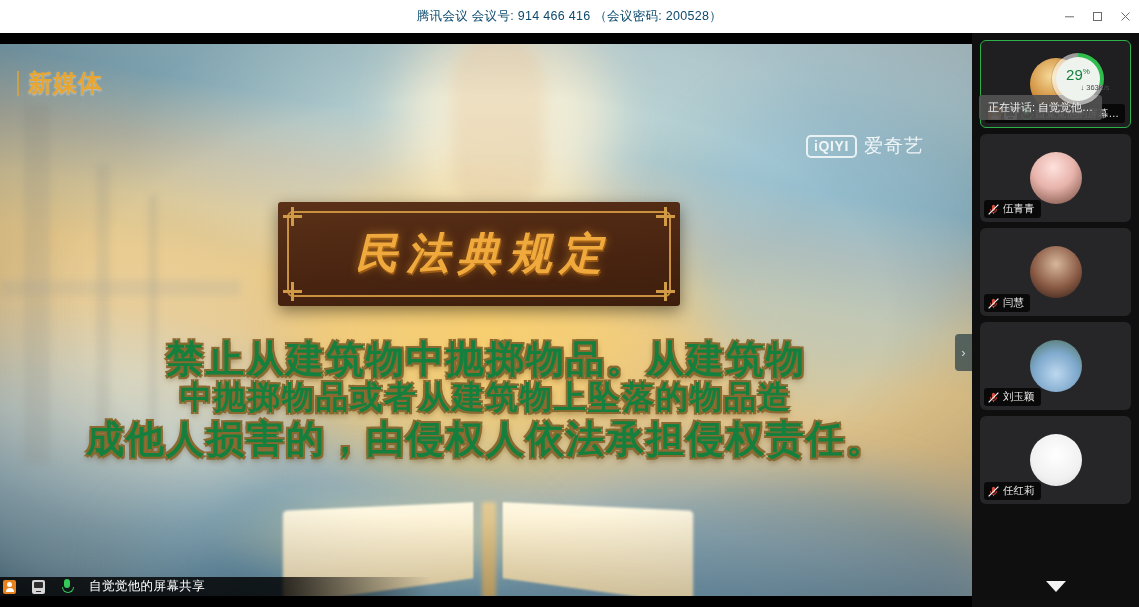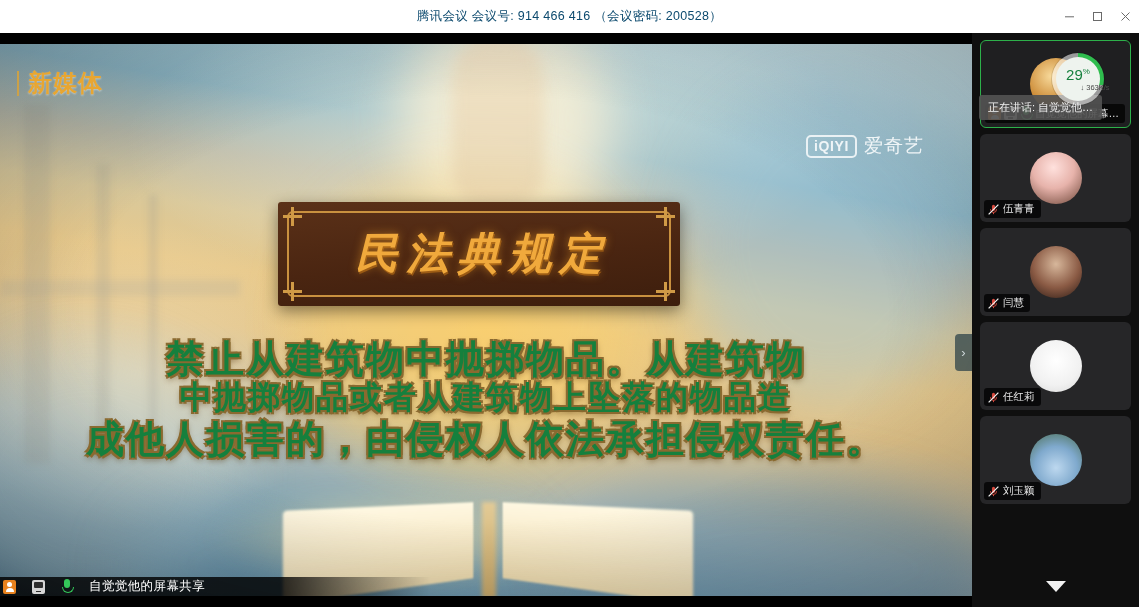--- a/index.html
+++ b/index.html
@@ -404,44 +404,44 @@
             <path d="M8 2.3a1.9 1.9 0 0 1 1.9 1.9v3.6A1.9 1.9 0 0 1 8 9.7a1.9 1.9 0 0 1-1.9-1.9V4.2A1.9 1.9 0 0 1 8 2.3z" fill="#d94a3e"></path>
             <path d="M4.3 7.4v.5a3.7 3.7 0 0 0 7.4 0v-.5" stroke="#d94a3e" stroke-width="1.2" fill="none"></path>
             <path d="M8 11.6v2.1" stroke="#d94a3e" stroke-width="1.2"></path>
             <path d="M2 14 L14 2" stroke="#f3f3f3" stroke-width="1.6"></path>
           </svg>
           <span class="nm">闫慧</span>
         </div>
       </div>
 
       <div class="tile">
+        <div class="avatar av-e"></div>
+        <div class="tile-label">
+          <svg class="ico" viewBox="0 0 16 16">
+            <path d="M8 2.3a1.9 1.9 0 0 1 1.9 1.9v3.6A1.9 1.9 0 0 1 8 9.7a1.9 1.9 0 0 1-1.9-1.9V4.2A1.9 1.9 0 0 1 8 2.3z" fill="#d94a3e"></path>
+            <path d="M4.3 7.4v.5a3.7 3.7 0 0 0 7.4 0v-.5" stroke="#d94a3e" stroke-width="1.2" fill="none"></path>
+            <path d="M8 11.6v2.1" stroke="#d94a3e" stroke-width="1.2"></path>
+            <path d="M2 14 L14 2" stroke="#f3f3f3" stroke-width="1.6"></path>
+          </svg>
+          <span class="nm">刘玉颖</span>
+        </div>
+      </div>
+
+      <div class="tile">
         <div class="avatar av-d"></div>
         <div class="tile-label">
           <svg class="ico" viewBox="0 0 16 16">
             <path d="M8 2.3a1.9 1.9 0 0 1 1.9 1.9v3.6A1.9 1.9 0 0 1 8 9.7a1.9 1.9 0 0 1-1.9-1.9V4.2A1.9 1.9 0 0 1 8 2.3z" fill="#d94a3e"></path>
             <path d="M4.3 7.4v.5a3.7 3.7 0 0 0 7.4 0v-.5" stroke="#d94a3e" stroke-width="1.2" fill="none"></path>
             <path d="M8 11.6v2.1" stroke="#d94a3e" stroke-width="1.2"></path>
             <path d="M2 14 L14 2" stroke="#f3f3f3" stroke-width="1.6"></path>
           </svg>
           <span class="nm">任红莉</span>
         </div>
       </div>
-
-      <div class="tile">
-        <div class="avatar av-e"></div>
-        <div class="tile-label">
-          <svg class="ico" viewBox="0 0 16 16">
-            <path d="M8 2.3a1.9 1.9 0 0 1 1.9 1.9v3.6A1.9 1.9 0 0 1 8 9.7a1.9 1.9 0 0 1-1.9-1.9V4.2A1.9 1.9 0 0 1 8 2.3z" fill="#d94a3e"></path>
-            <path d="M4.3 7.4v.5a3.7 3.7 0 0 0 7.4 0v-.5" stroke="#d94a3e" stroke-width="1.2" fill="none"></path>
-            <path d="M8 11.6v2.1" stroke="#d94a3e" stroke-width="1.2"></path>
-            <path d="M2 14 L14 2" stroke="#f3f3f3" stroke-width="1.6"></path>
-          </svg>
-          <span class="nm">刘玉颖</span>
-        </div>
-      </div>
     </div>
 
     <div class="scroll-down"></div>
   </div>
 
   <div class="speak-tip">
     <span class="txt">正在讲话: 自觉觉他…</span>
   </div>
 
   <div class="net-badge">

